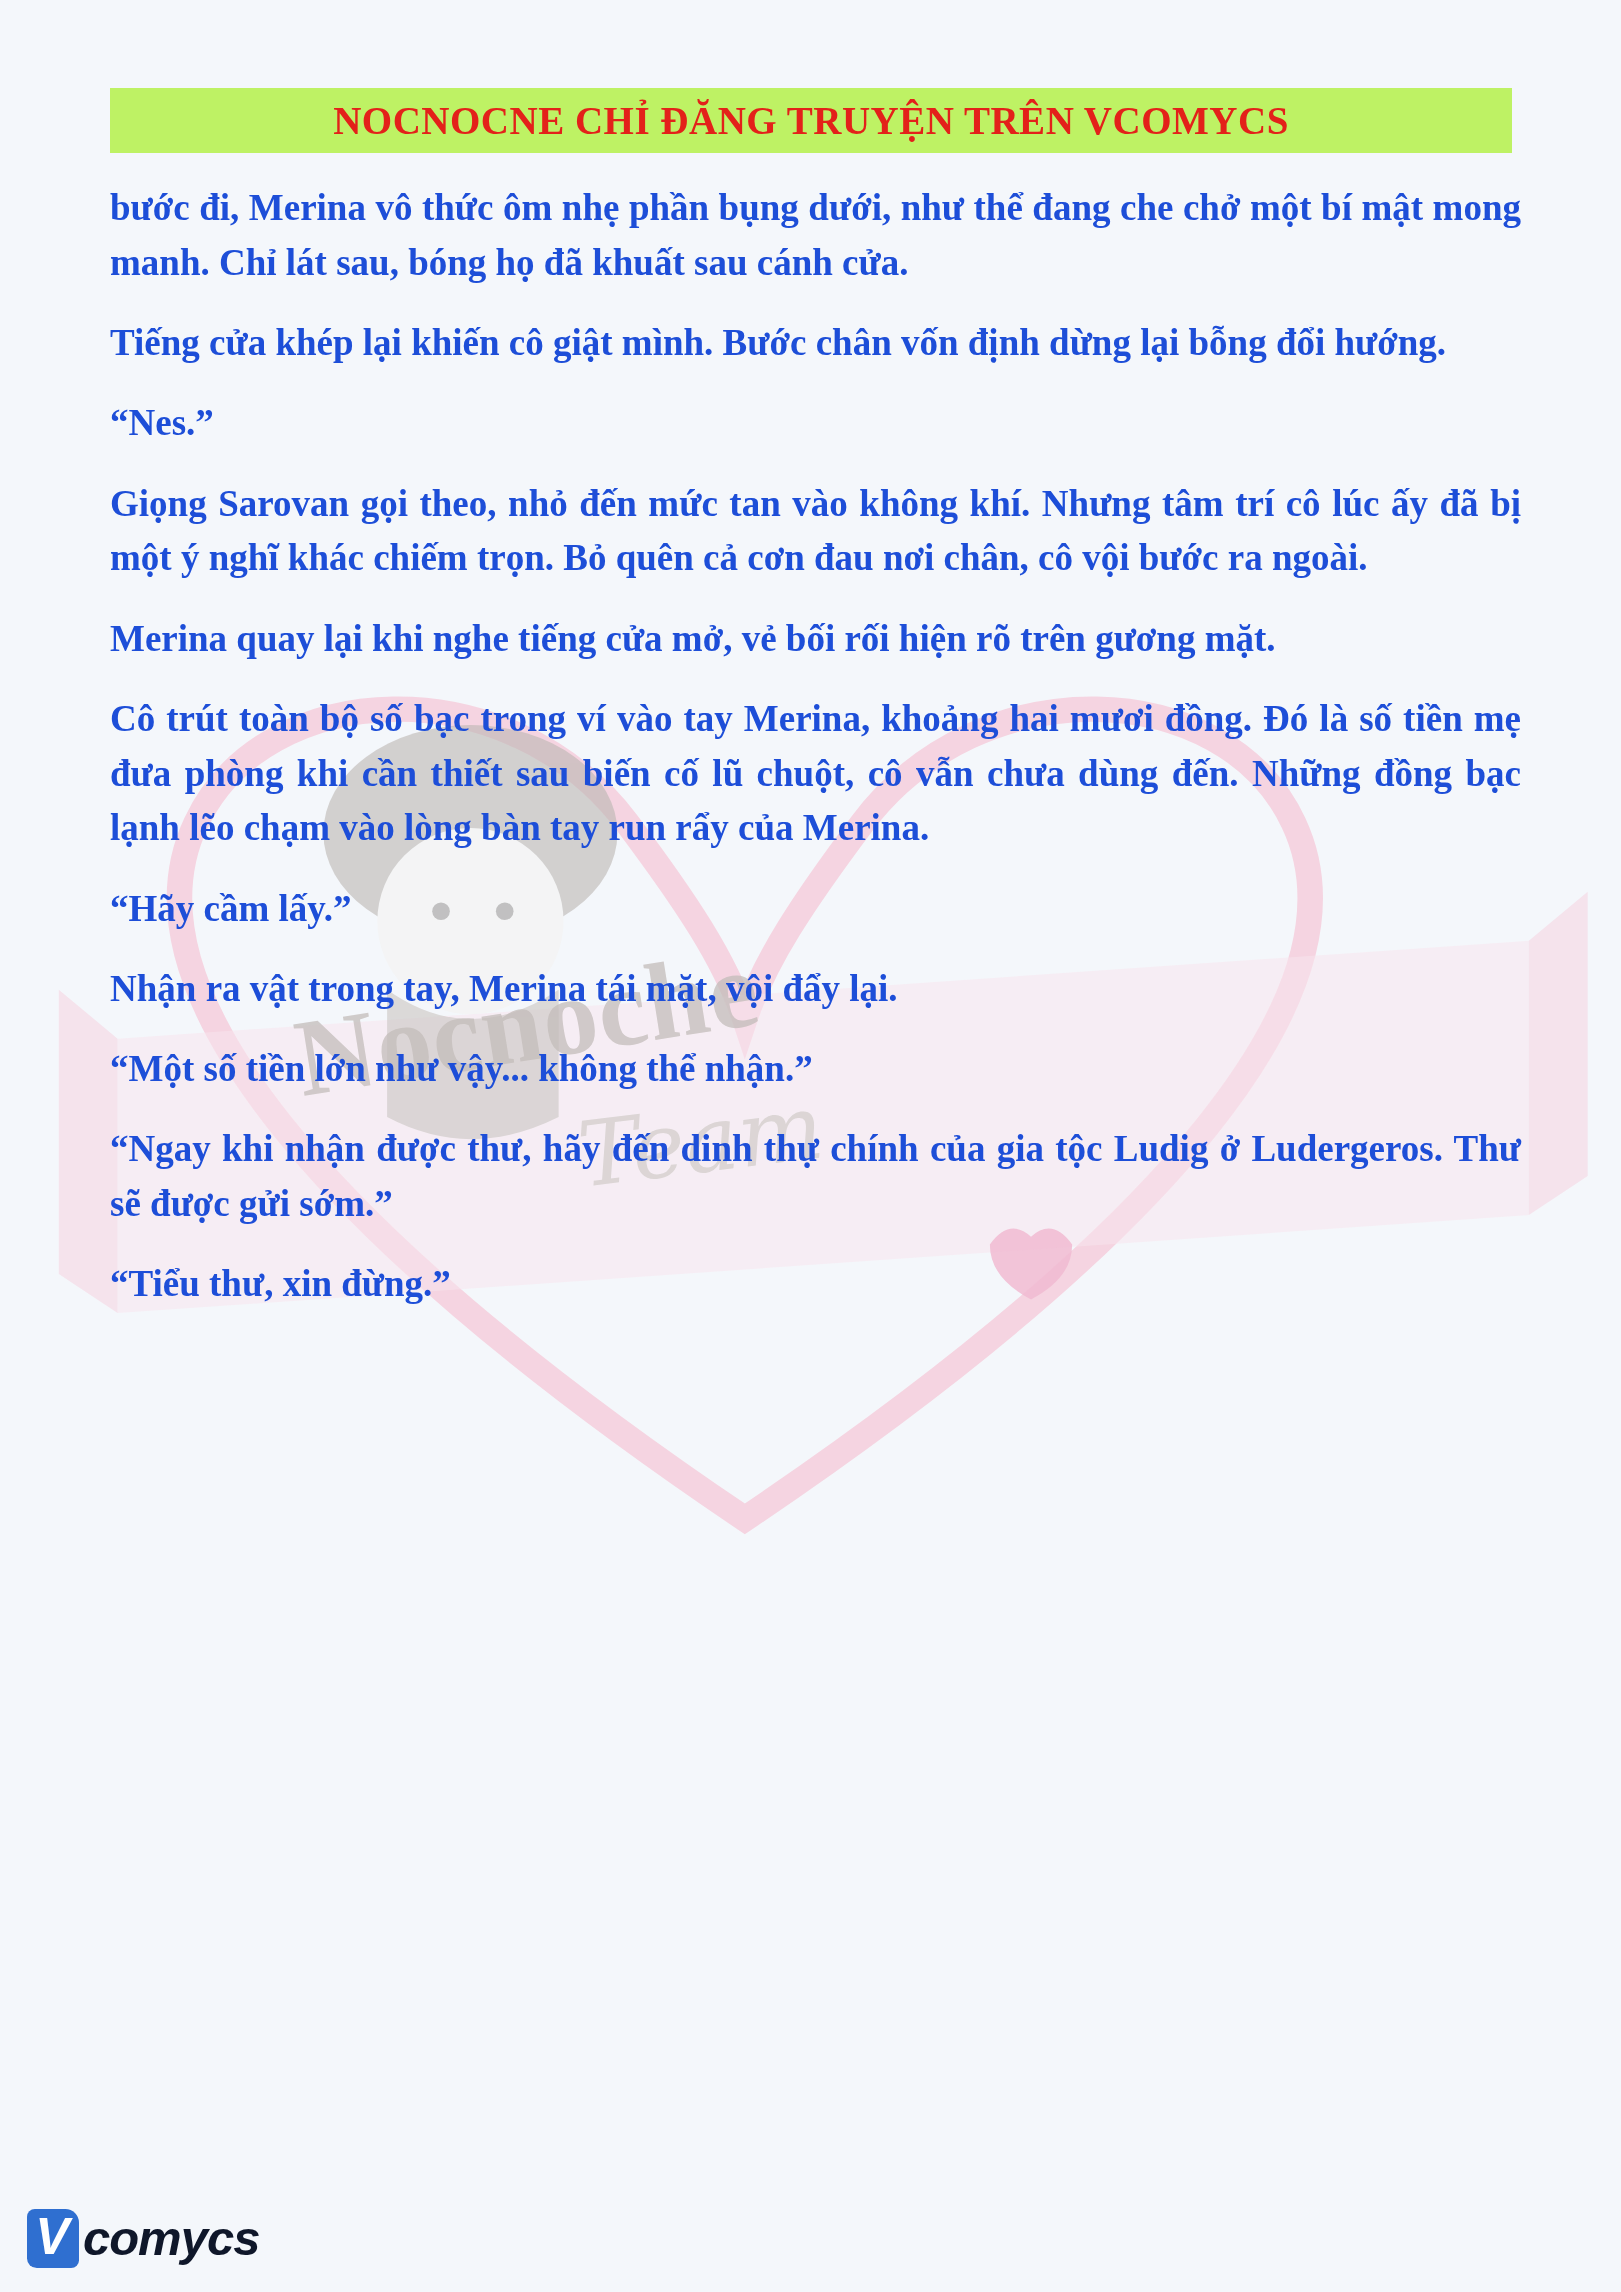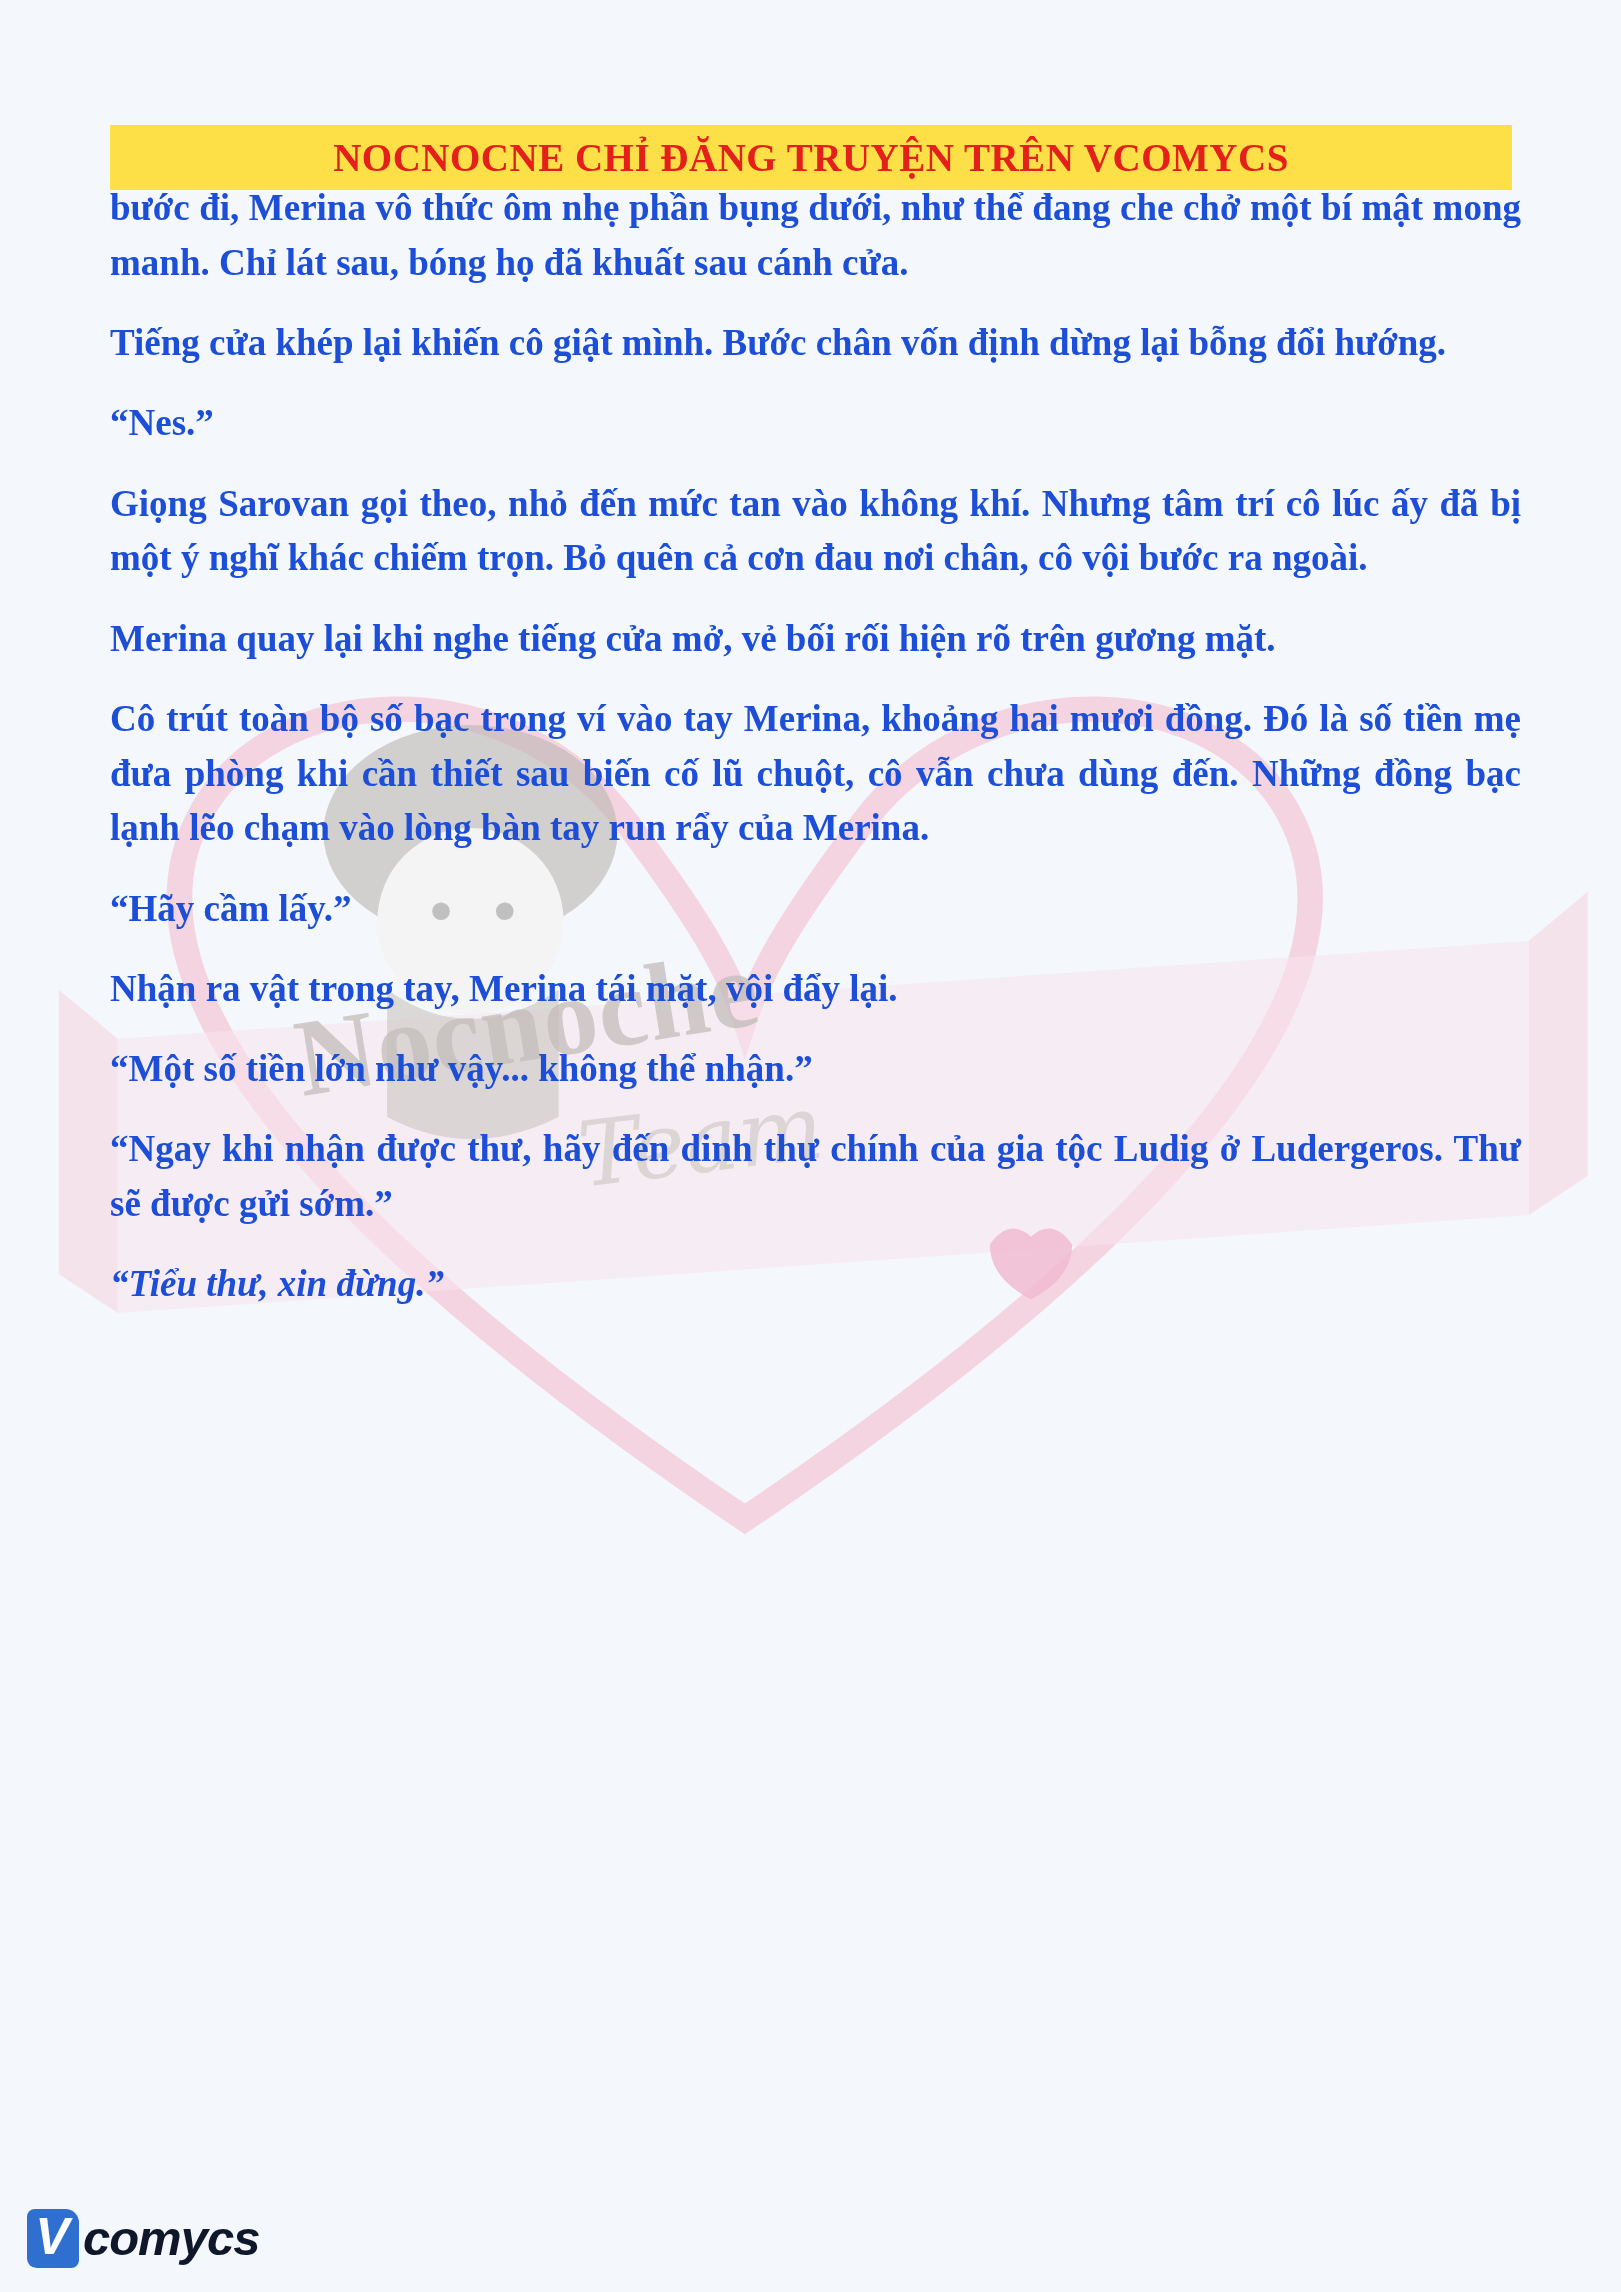--- a/index.html
+++ b/index.html
@@ -53,25 +53,24 @@
     color: #b2a79e;
     opacity: 0.7;
   }
   
   .banner {
     position: absolute;
     left: 110px;
     top: 88px;
     width: 1402px;
     height: 65px;
-    background: #fde047;
+    background: #bef264;
     display: flex;
     align-items: center;
     justify-content: center;
-    margin-top: 37px;
   }
   .banner-text {
     color: #e3211a;
     font-family: "Liberation Serif", serif;
     font-weight: 700;
     font-size: 39px;
     letter-spacing: 0.5px;
     white-space: nowrap;
   }
   
@@ -88,21 +87,20 @@
     color: #1d4ed8;
     line-height: 1.48;
     margin: 0 0 25.5px 0;
     text-align: justify;
     text-justify: inter-word;
     position: relative;
     z-index: 2;
   }
   .para.last {
     margin-bottom: 16px;
-    font-style: italic;
   }
   
   .footer-logo {
     position: absolute;
     left: 27.4px;
     bottom: 25.5px;
     display: flex;
     align-items: center;
     gap: 3.9px;
   }

